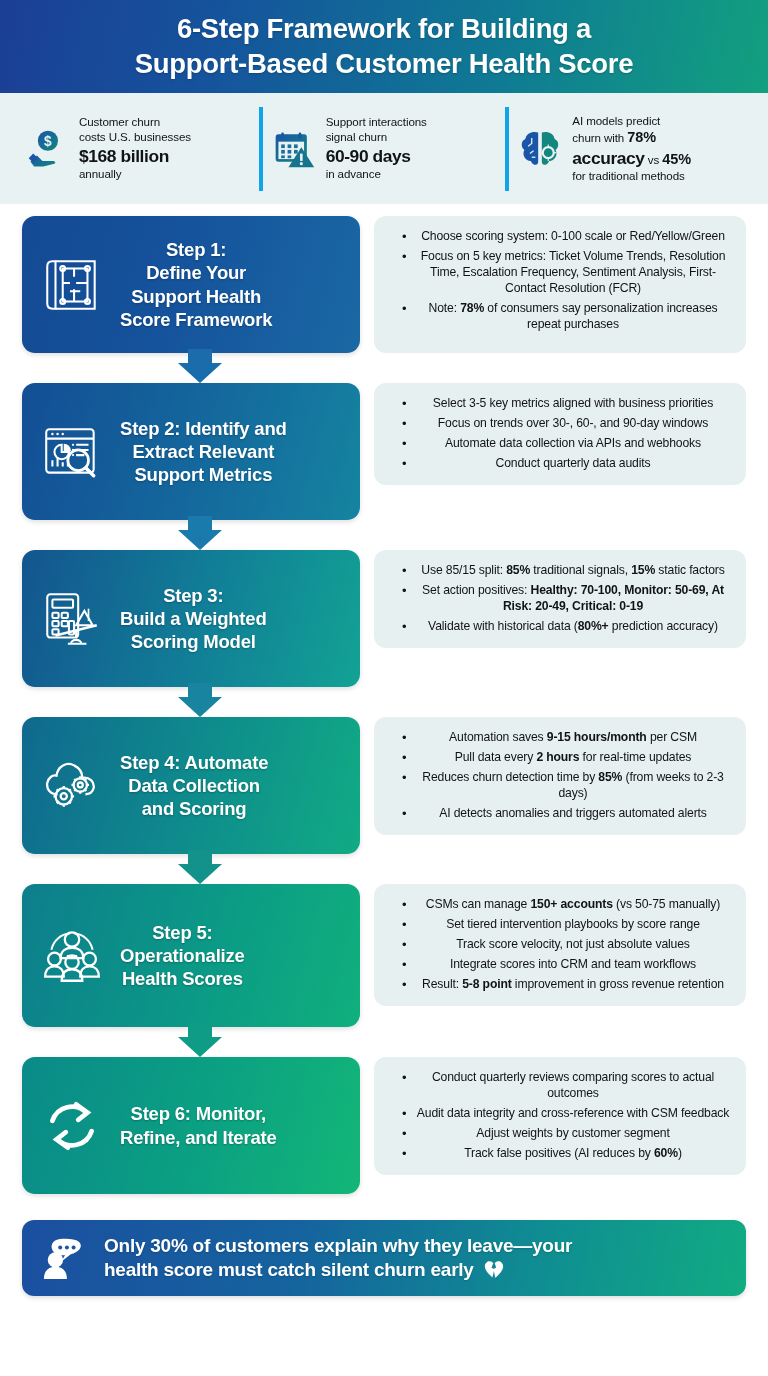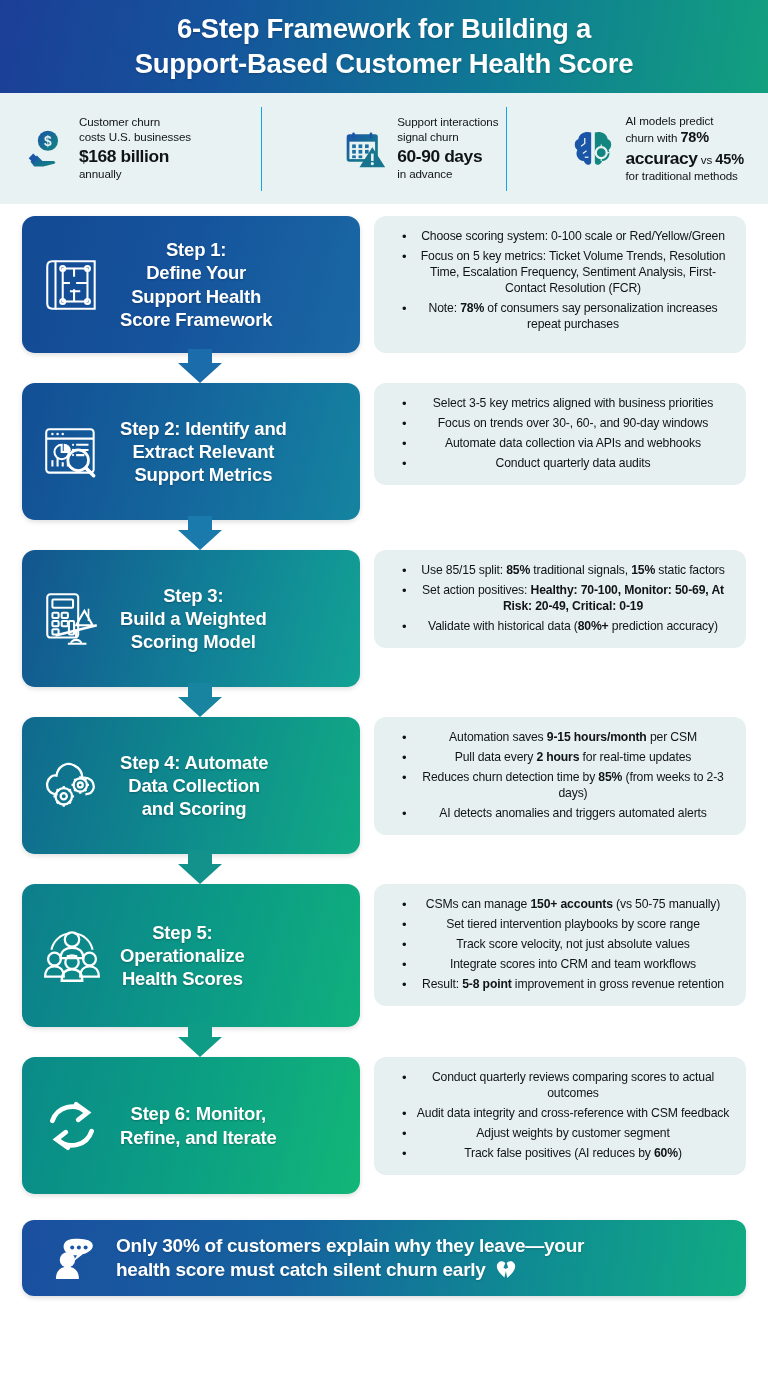--- a/index.html
+++ b/index.html
@@ -45,21 +45,21 @@
     padding: 0 16px;
   }
   .stat {
     flex: 1 1 0;
     display: flex;
     align-items: center;
     gap: 9px;
     padding: 0 8px;
     height: 84px;
   }
-  .stat + .stat { border-left: 1px solid #0ea5e9; justify-content: flex-end; }
+  .stat + .stat { border-left: 4px solid #0ea5e9; }
   .stat-icon { flex: 0 0 auto; width: 46px; height: 48px; display: flex; align-items: center; justify-content: center; }
   .stat-txt {
     color: #111417;
     font-size: 11.6px;
     line-height: 1.27;
     letter-spacing: -0.1px;
   }
   .stat-txt .big { font-size: 17.4px; font-weight: bold; letter-spacing: -0.4px; display: inline-block; }
   .stat-txt .med { font-size: 14.5px; font-weight: bold; }
 
@@ -149,21 +149,21 @@
 
   
   .footer {
     margin: 26px 22px 0 22px;
     height: 76px;
     border-radius: 12px;
     background: linear-gradient(100deg, #1b4fa0 0%, #15639e 38%, #0f8e92 72%, #11ab82 100%);
     display: flex;
     align-items: center;
     gap: 12px;
-    padding: 0 18px 0 28px;
+    padding: 0 18px 0 16px;
     box-shadow: 0 2px 5px rgba(0,0,0,0.14);
   }
   .footer-icon { flex: 0 0 auto; width: 54px; height: 50px; display:flex; align-items:center; justify-content:center; }
   .footer-text {
     color: #ffffff;
     font-size: 19px;
     font-weight: bold;
     line-height: 1.27;
     letter-spacing: -0.25px;
     text-shadow: 0 1px 2px rgba(0,0,0,0.2);

